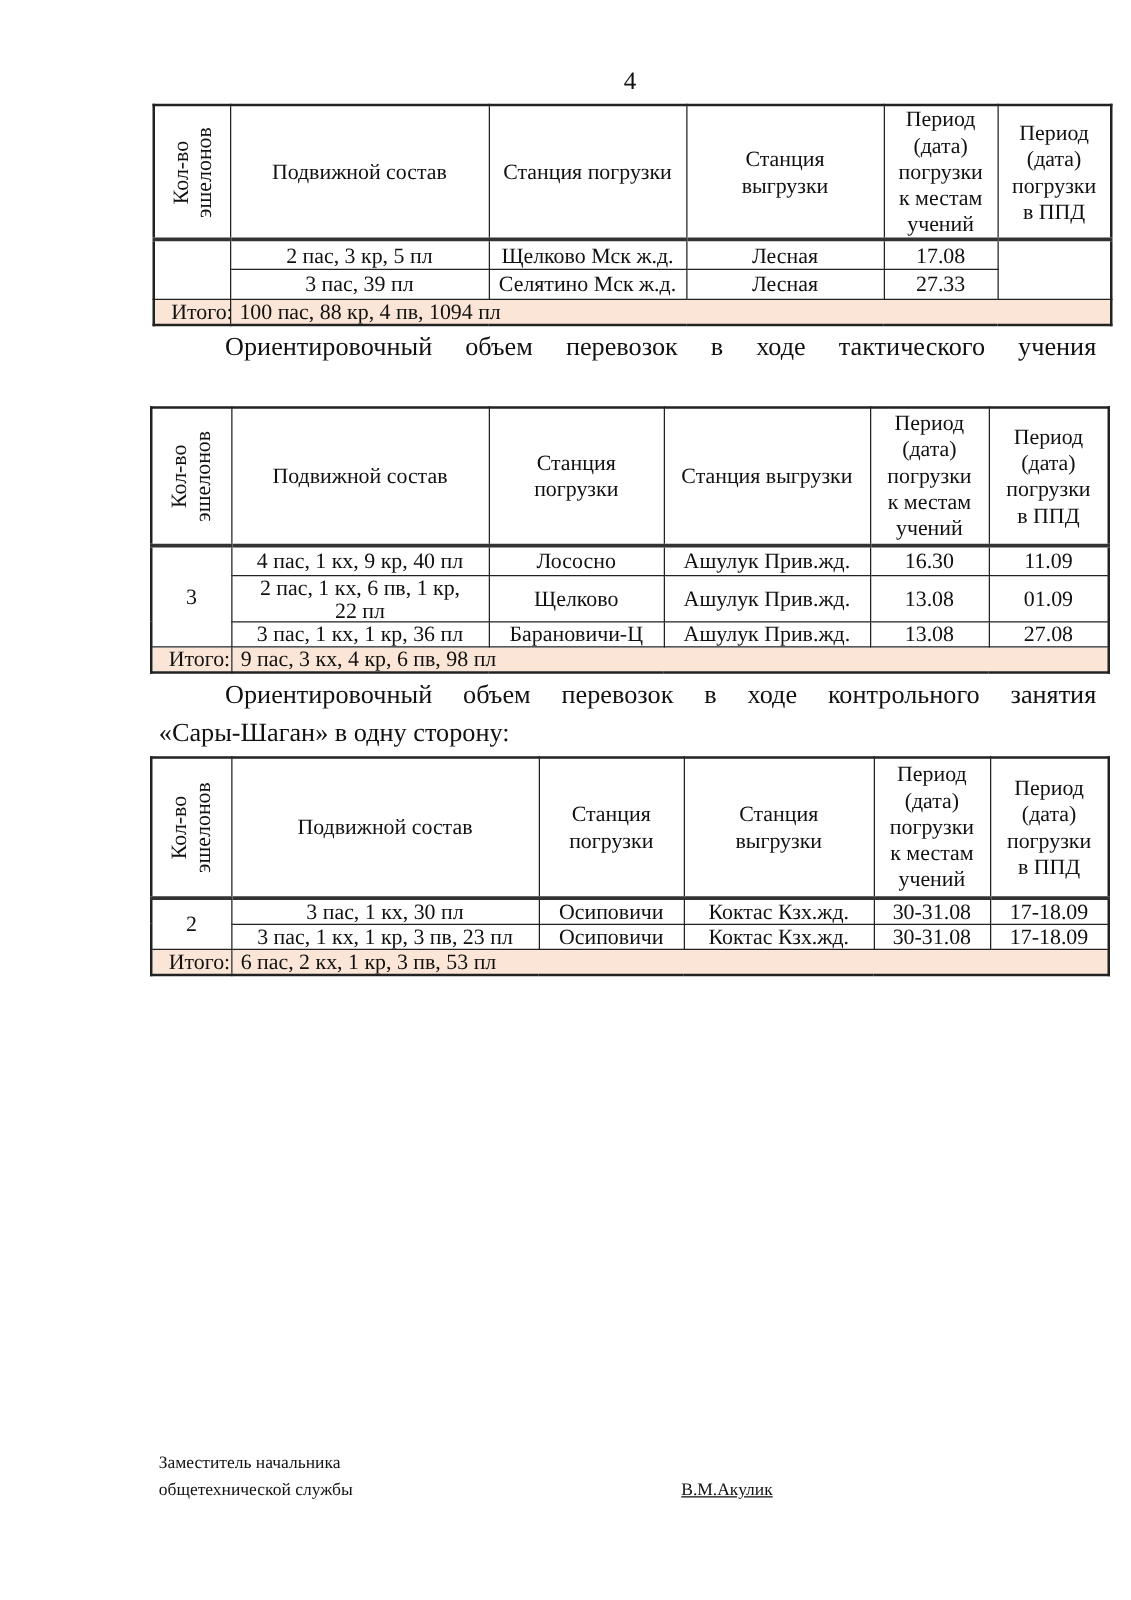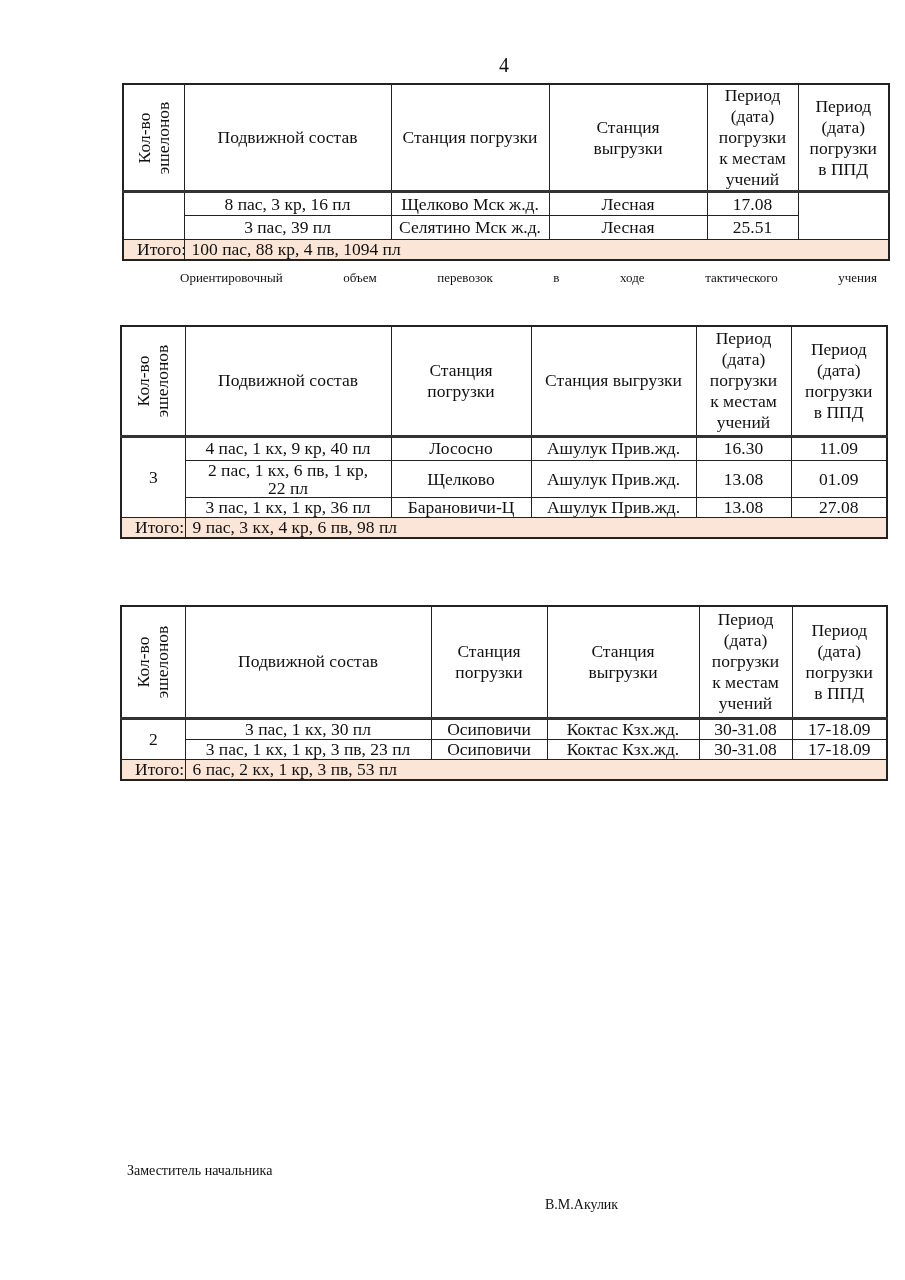--- a/index.html
+++ b/index.html
@@ -63,38 +63,38 @@
   .t3 thead tr { height: 112px; }
   tr.r24 { height: 24px; }
   tr.r36 { height: 36px; }
   tr.r20 { height: 20px; }
   tr.r19 { height: 19px; }
   tr.r18 { height: 18px; }
 
   
   .para {
     position: absolute; left: 7px; width: 750px;
-    font-size: 13px; line-height: 31px;
+    font-size: 21px; line-height: 31px;
   }
   .para1 { top: 262px; }
   .para2 { top: 540px; }
   .para-line1 {
     text-align: justify;
     text-align-last: justify;
     padding-left: 53px;
   }
   .para-line2 { text-align: left; }
 
   
   .signature {
     position: absolute; left: 7px; top: 1160px; width: 740px; height: 46px;
     font-size: 14px; line-height: 22px;
   }
   .sig-name {
-    position: absolute; left: 418px; top: 34px;
+    position: absolute; left: 418px; top: 22px; text-decoration: underline;
   }
 </style>
 </head>
 <body>
 
 <div class="content">
 
   <div class="page-number">4</div>
 
   <table class="tbl t1">
@@ -121,31 +121,31 @@
 учений</td>
         <td>Период
 (дата)
 погрузки
 в ППД</td>
       </tr>
     </thead>
     <tbody>
       <tr class="r24">
         <td rowspan="2"></td>
-        <td>8 пас, 3 кр, 16 пл</td>
+        <td>2 пас, 3 кр, 5 пл</td>
         <td>Щелково Мск ж.д.</td>
         <td>Лесная</td>
         <td>17.08</td>
         <td rowspan="2"></td>
       </tr>
       <tr class="r24">
         <td>3 пас, 39 пл</td>
         <td>Селятино Мск ж.д.</td>
         <td>Лесная</td>
-        <td>25.51</td>
+        <td>27.33</td>
       </tr>
       <tr class="total r18" style="background:#fbe5d6">
         <td class="total-label">Итого:</td>
         <td class="total-value" colspan="5">100 пас, 88 кр, 4 пв, 1094 пл</td>
       </tr>
     </tbody>
   </table>
 
   <div class="para para1">
     <div class="para-line1">Ориентировочный объем перевозок в ходе тактического учения</div>
@@ -203,20 +203,24 @@
         <td>13.08</td>
         <td>27.08</td>
       </tr>
       <tr class="total r18" style="background:#fbe5d6">
         <td class="total-label">Итого:</td>
         <td class="total-value" colspan="5">9 пас, 3 кх, 4 кр, 6 пв, 98 пл</td>
       </tr>
     </tbody>
   </table>
 
+  <div class="para para2">
+    <div class="para-line1">Ориентировочный объем перевозок в ходе контрольного занятия</div>
+    <div class="para-line2">«Сары-Шаган» в одну сторону:</div>
+  </div>
 
   <table class="tbl t3">
     <colgroup>
       <col style="width:64px">
         <col style="width:246px">
         <col style="width:116px">
       <col style="width:152px">
         <col style="width:93px">
         <col style="width:95px">
     </colgroup>
@@ -259,17 +263,18 @@
       <tr class="total r19" style="background:#fbe5d6">
         <td class="total-label">Итого:</td>
         <td class="total-value" colspan="5">6 пас, 2 кх, 1 кр, 3 пв, 53 пл</td>
       </tr>
     </tbody>
   </table>
 
   <div class="signature">
     <div class="sig-position">
       <div>Заместитель начальника</div>
+      <div>общетехнической службы</div>
     </div>
     <div class="sig-name">В.М.Акулик</div>
   </div>
 
 </div>
 
 </body></html>

